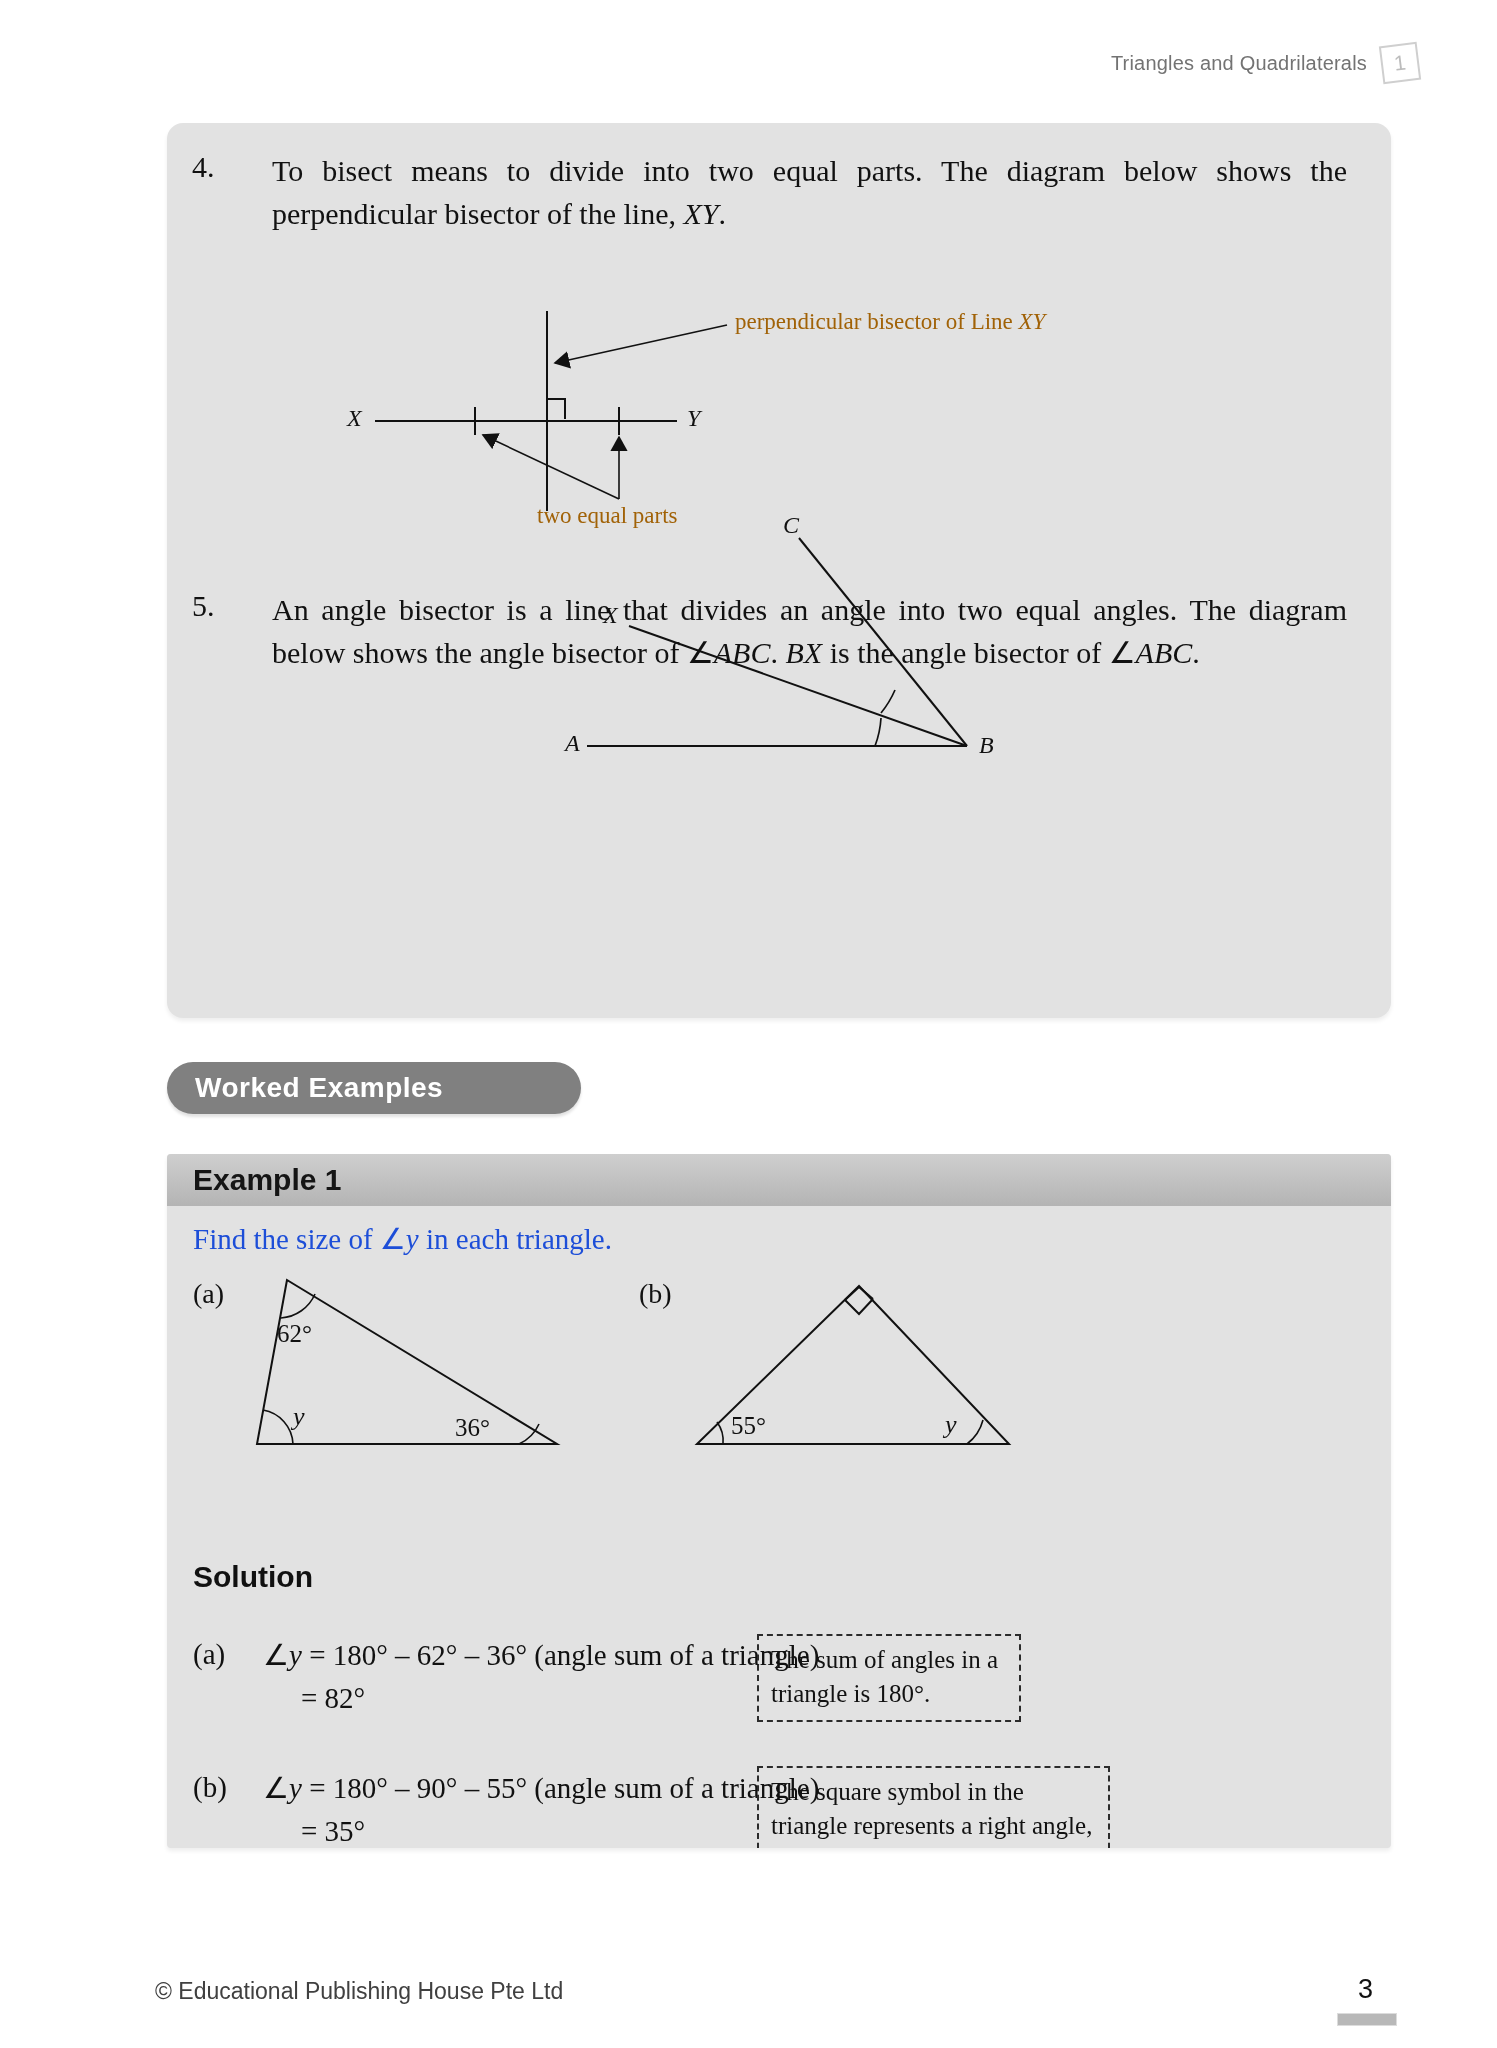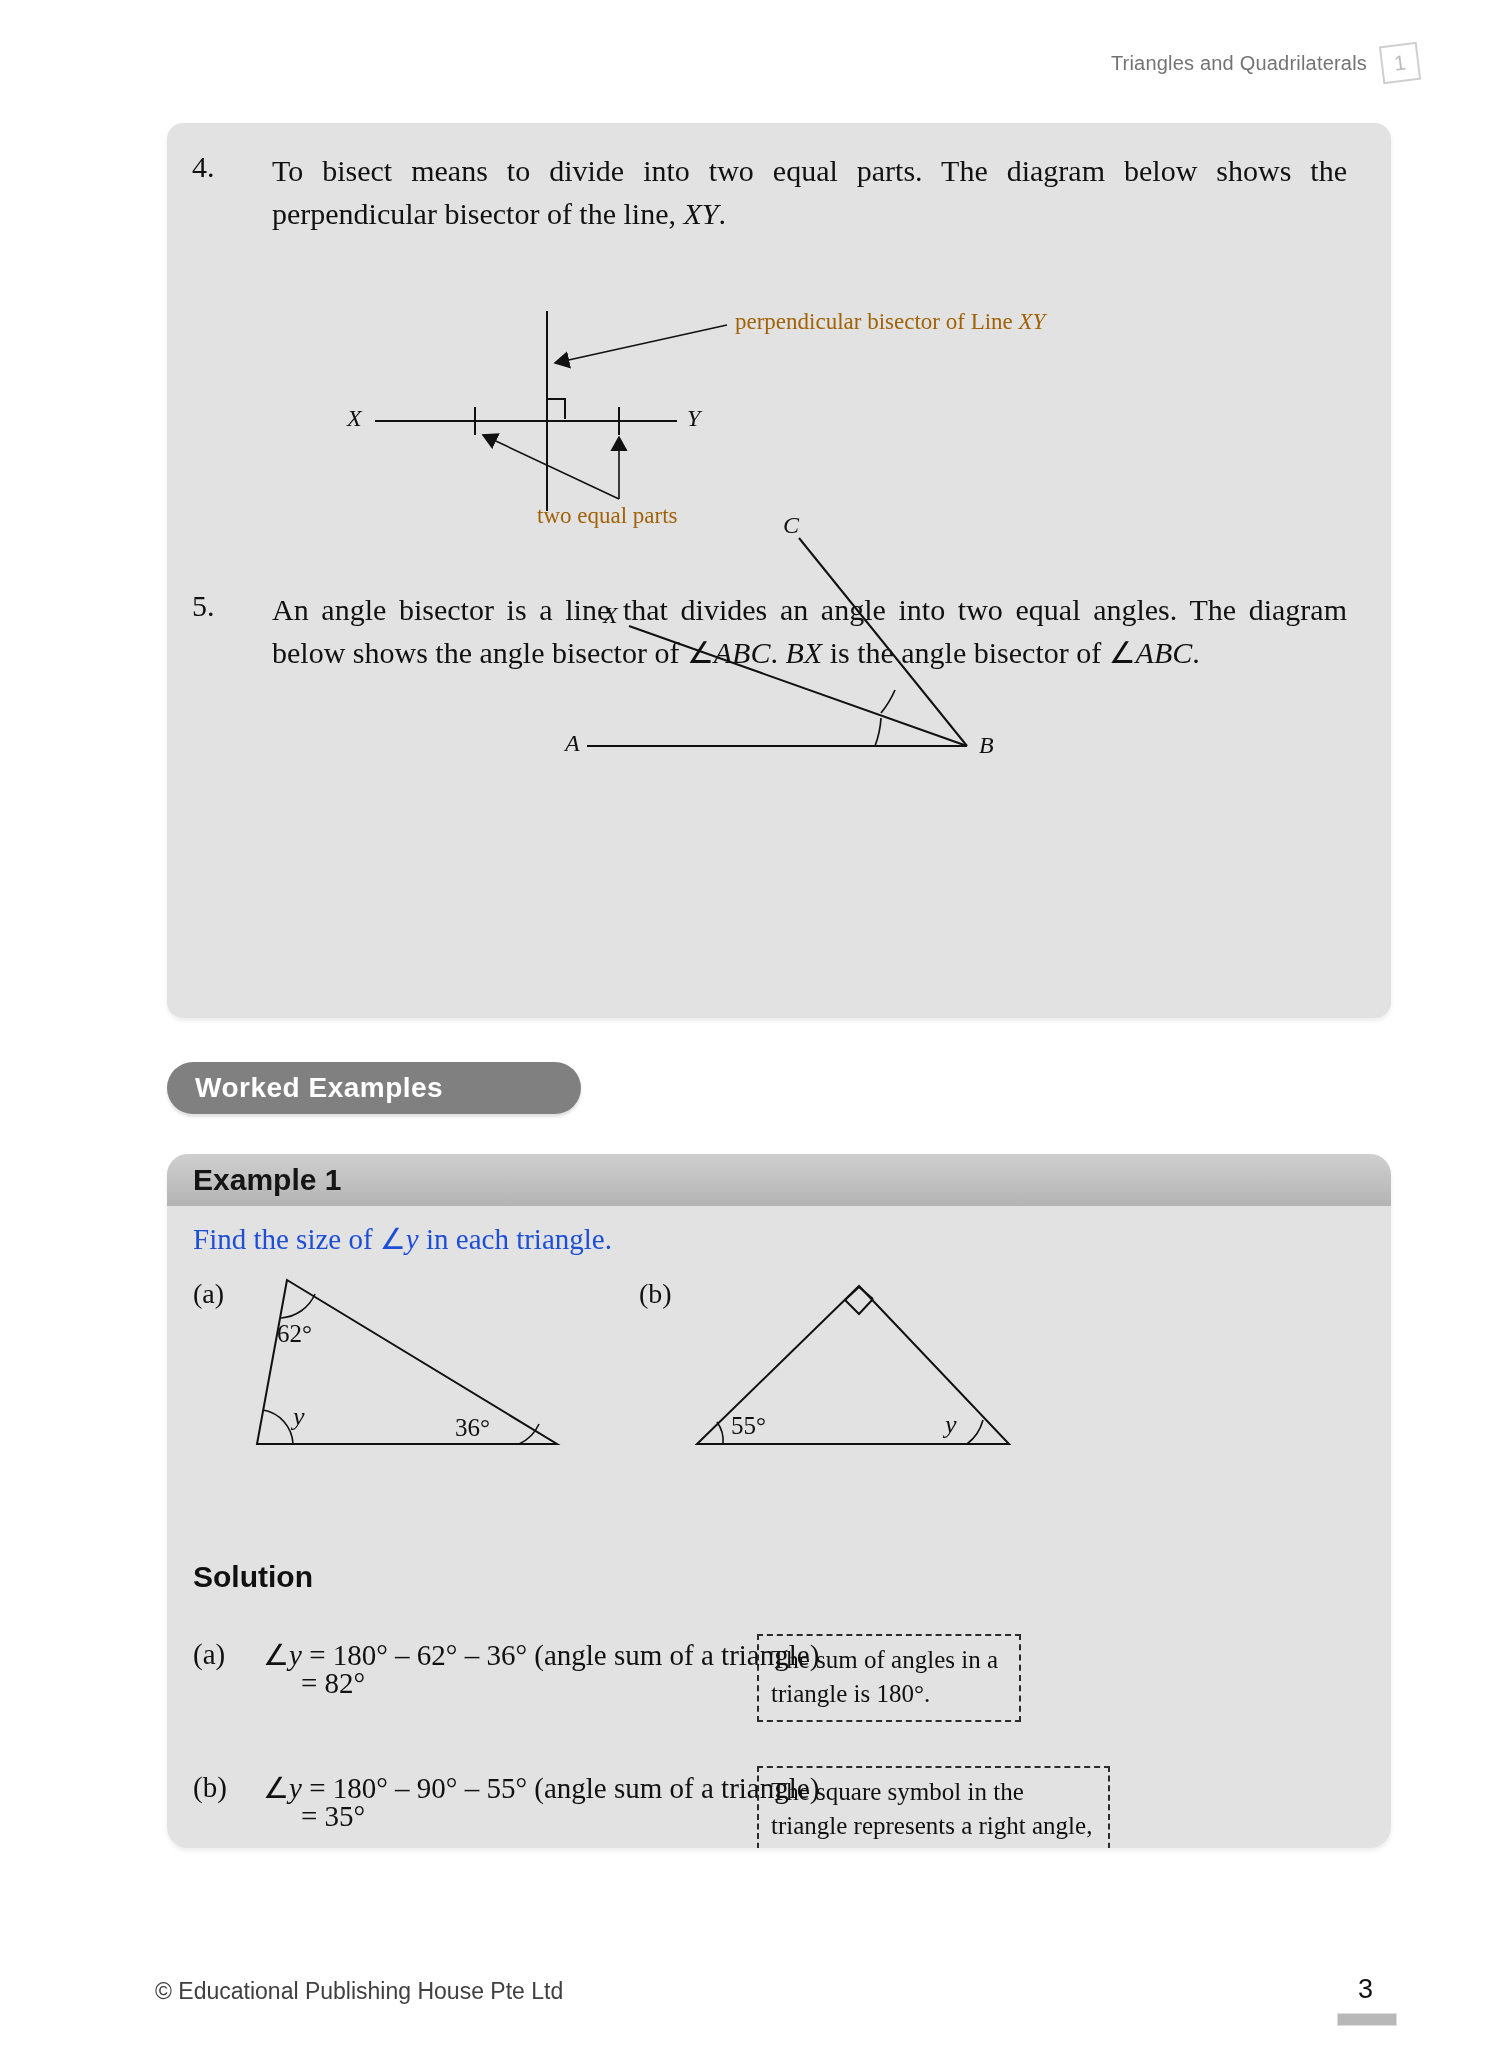--- a/index.html
+++ b/index.html
@@ -55,21 +55,21 @@
     left: 167px;
     top: 123px;
     width: 1224px;
     height: 895px;
   }
   #panel-example {
     left: 167px;
     top: 1154px;
     width: 1224px;
     height: 694px;
-    border-radius: 21px;
+    border-radius: 4px;
     overflow: hidden;
   }
 
   
   .note {
     position: absolute;
     display: flex;
   }
   .note-num {
     width: 80px;
@@ -190,21 +190,21 @@
     position: absolute;
     left: 70px;
     top: 0;
     font-size: 29px;
     color: #111;
     white-space: nowrap;
   }
   .sol-line2 {
     position: absolute;
     left: 108px;
-    top: 29px;
+    top: 44px;
     font-size: 29px;
     color: #111;
     white-space: nowrap;
   }
 
   .callout {
     position: absolute;
     border: 2px dashed #2b2b2b;
     padding: 7px 12px 9px 12px;
     font-size: 25px;

